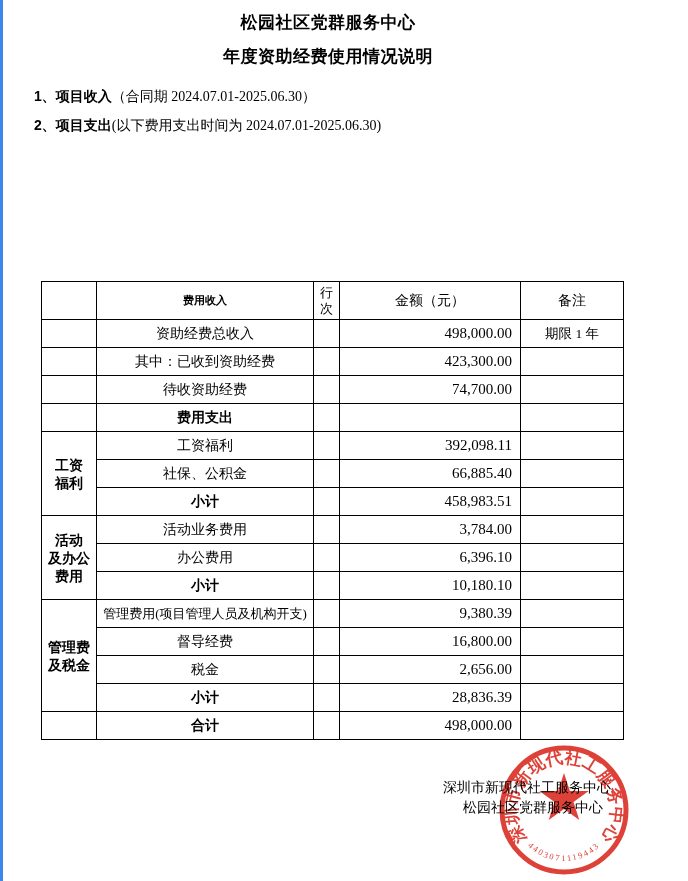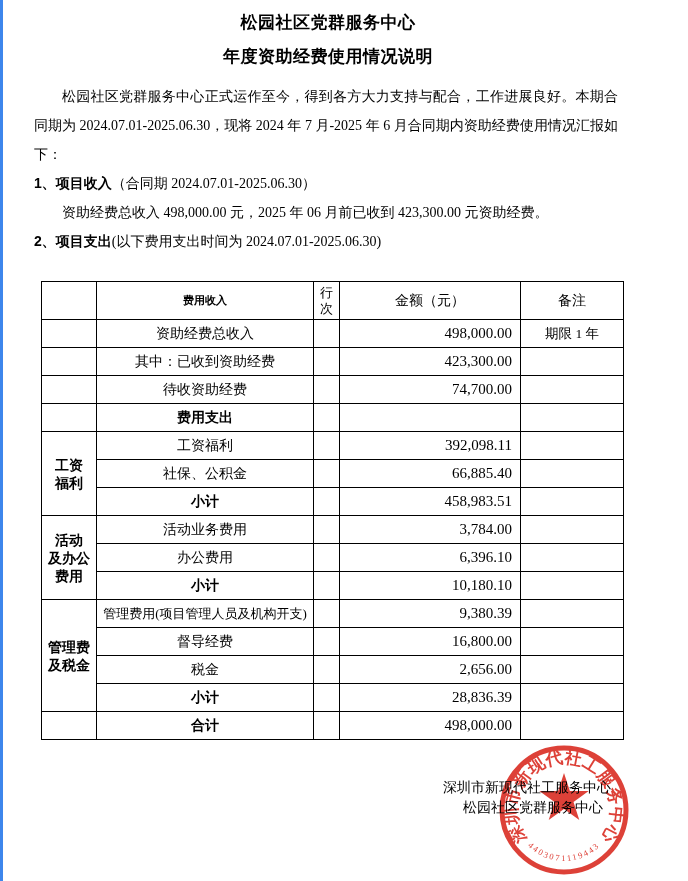--- a/index.html
+++ b/index.html
@@ -141,23 +141,21 @@
 <body>
 
 <div class="page">
 
   <div class="left-edge"></div>
 
   <div class="doc-title t1">松园社区党群服务中心</div>
   <div class="doc-title t2">年度资助经费使用情况说明</div>
 
   <div class="body-text">
-    <p class="intro-para">松园社区党群服务中心正式运作至今，得到各方大力支持与配合，工作进展良好。本期合同期为 2024.07.01-2025.06.30，现将 2024 年 7 月-2025 年 6 月合同期内资助经费使用情况汇报如下：</p>
     <div class="numbered-item"><span class="num-bold">1、项目收入</span><span>（合同期 2024.07.01-2025.06.30）</span></div>
-    <div class="income-detail">资助经费总收入 498,000.00 元，2025 年 06 月前已收到 423,300.00 元资助经费。</div>
     <div class="numbered-item"><span class="num-bold">2、项目支出</span><span>(以下费用支出时间为 2024.07.01-2025.06.30)</span></div>
   </div>
 
   <table class="fee-table">
     <colgroup>
       <col class="col-group">
         <col class="col-item">
         <col class="col-line">
         <col class="col-amount">
         <col class="col-note">

